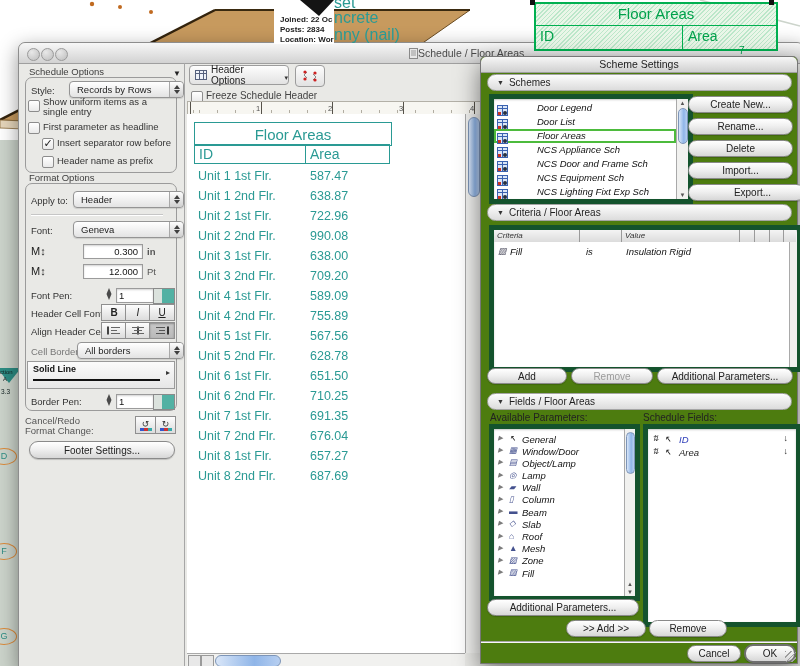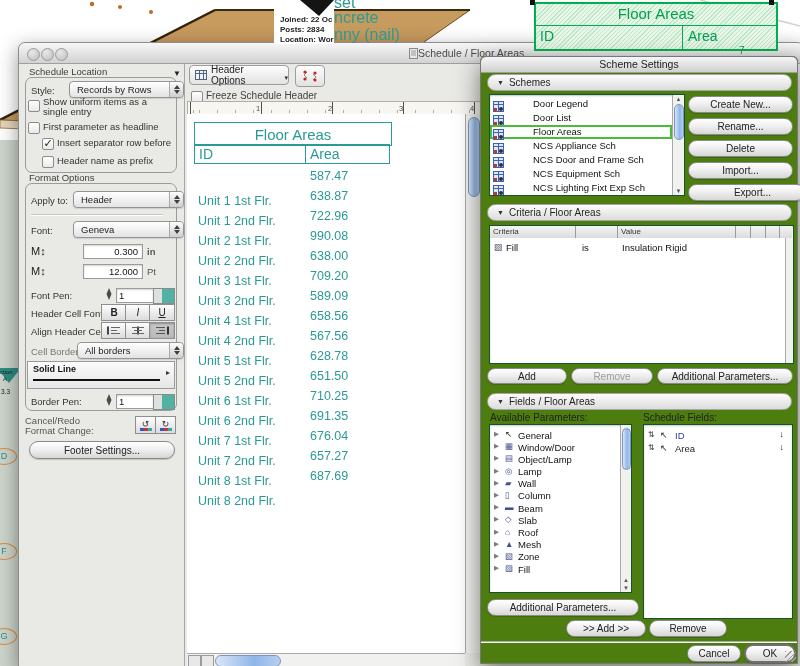--- a/index.html
+++ b/index.html
@@ -26,21 +26,21 @@
   .cb{position:absolute;width:10px;height:10px;border:1px solid #8c8c8c;border-radius:2px;
       background:linear-gradient(#ffffff,#e9e9e9);font-size:11px;line-height:9px;text-align:center;color:#1a1a1a;}
   .cblbl{position:absolute;font-size:9.5px;color:#333;}
   .field{position:absolute;border:1px solid #9b9b9b;background:#fff;font-size:9.5px;color:#111;
       text-align:right;padding:1px 4px 0 2px;box-shadow:inset 0 1px 2px rgba(0,0,0,.18);}
   .lbl{position:absolute;font-size:9.5px;color:#333;white-space:nowrap;}
   .sqbtn{position:absolute;width:24px;height:15px;border:1px solid #8f8f8f;
       background:linear-gradient(#fdfdfd,#dcdcdc);display:flex;align-items:center;justify-content:center;
       font-size:10px;color:#222;}
   .sqbtn.active{background:linear-gradient(#c9c9c9,#b9b9b9);box-shadow:inset 0 1px 2px rgba(0,0,0,.3);}
-  .listbox{position:absolute;background:#fff;border:1px solid #14532d;box-shadow:inset 0 1px 2px rgba(0,0,0,.22);overflow:hidden;}
+  .listbox{position:absolute;background:#fff;border:5px solid #14532d;box-shadow:inset 0 1px 2px rgba(0,0,0,.22);overflow:hidden;font-style:italic;}
   .sechdr{position:absolute;height:15px;border:1px solid #a5a5a5;border-radius:9px;
       background:linear-gradient(#fcfcfc,#dcdcdc);display:flex;align-items:center;gap:5px;
       font-size:10px;color:#1f1f1f;padding-left:9px;}
   .dis{font-size:7px;color:#333;}
   .sb-track{position:absolute;background:#f1f1ef;border-left:1px solid #a9a9a9;}
   .sb-thumb{position:absolute;border-radius:6px;border:1px solid #7d95b8;
       background:linear-gradient(90deg,#d9e6f8,#8fb5e8 60%,#b7cff1);}
   .sb-arrow{position:absolute;font-size:6px;color:#555;width:100%;text-align:center;}
   
   #mainwin{position:absolute;left:18px;top:42px;width:784px;height:624px;
@@ -48,21 +48,21 @@
       box-shadow:0 6px 20px rgba(0,0,0,.42);}
   .titlebar{position:absolute;left:0;top:0;right:0;height:20px;border-radius:7px 7px 0 0;
       background:linear-gradient(#f7f7f7,#d2d2d2);border-bottom:1px solid #9f9f9f;}
   .light{position:absolute;top:5px;width:11px;height:11px;border-radius:50%;
       background:radial-gradient(circle at 35% 30%,#e8e8e8,#bdbdbd);border:1px solid #9a9a9a;}
   .wintitle{position:absolute;top:4px;font-size:10.5px;color:#4a4a4a;display:flex;align-items:center;gap:0;}
   
   .teal{color:#2a9a94;}
   .ttl-cell{position:absolute;border:1px solid #2a9a94;color:#2a9a94;display:flex;align-items:center;}
   .frow{position:relative;height:20px;}
-  .frow .cA{position:absolute;left:4px;top:2px;font-size:12.5px;color:#2a9a94;margin-top:25px;}
+  .frow .cA{position:absolute;left:4px;top:2px;font-size:12.5px;color:#2a9a94;}
   .frow .cB{position:absolute;left:116px;top:2px;font-size:12.5px;color:#2a9a94;}
   
   .ruler{position:absolute;background:#f7f6f1;border:1px solid #b3b0a7;
      background-image:
        repeating-linear-gradient(90deg,#56524a 0,#56524a 1px,transparent 1px,transparent 71px),
        repeating-linear-gradient(90deg,#b1ada2 0,#b1ada2 1px,transparent 1px,transparent 18px);
      background-position:2px 0,11px 8px;background-size:100% 100%,100% 3px;background-repeat:repeat-x;}
   .tick{position:absolute;top:2px;font-size:7.5px;color:#4f4f4f;}
   .tick:nth-child(1){left:68px}.tick:nth-child(2){left:140px}
   .tick:nth-child(3){left:211px}.tick:nth-child(4){left:282px}
@@ -150,21 +150,21 @@
           <line x1="2" y1="5" x2="7" y2="5" stroke="#9a9a9a"></line>
           <line x1="2" y1="7" x2="7" y2="7" stroke="#9a9a9a"></line>
         </svg>
         <span>Schedule  /  Floor Areas</span>
       </div>
     </div>
 
     <div class="abs" style="left:165px;top:20px;width:1px;height:604px;background:#a6a6a6;"></div>
     <div class="abs" style="left:154px;top:26px;font-size:8px;color:#222;">▼</div>
 
-    <div class="grplbl" style="left:10px;top:23px;">Schedule Location</div>
+    <div class="grplbl" style="left:10px;top:23px;">Schedule Options</div>
     <div class="grp" style="left:6px;top:34px;width:150px;height:94px;"></div>
     <div class="lbl" style="left:12px;top:42px;">Style:</div>
     <div class="dd" style="left:50px;top:38px;width:106px;height:15px;">
       <span>Records by Rows</span>
       <span class="ddcap">
           <span class="triu"></span>
           <span class="trid"></span>
         </span>
     </div>
     <div class="cb" style="left:9px;top:57px;"></div>
@@ -348,21 +348,21 @@
         <div class="frow">
         <span class="cA">Unit 3 2nd Flr.</span>
         <span class="cB">709.20</span>
       </div>
         <div class="frow">
         <span class="cA">Unit 4 1st Flr.</span>
         <span class="cB">589.09</span>
       </div>
         <div class="frow">
         <span class="cA">Unit 4 2nd Flr.</span>
-        <span class="cB">658.56</span>
+        <span class="cB">755.89</span>
       </div>
         <div class="frow">
         <span class="cA">Unit 5 1st Flr.</span>
         <span class="cB">567.56</span>
       </div>
         <div class="frow">
         <span class="cA">Unit 5 2nd Flr.</span>
         <span class="cB">628.78</span>
       </div>
         <div class="frow">

